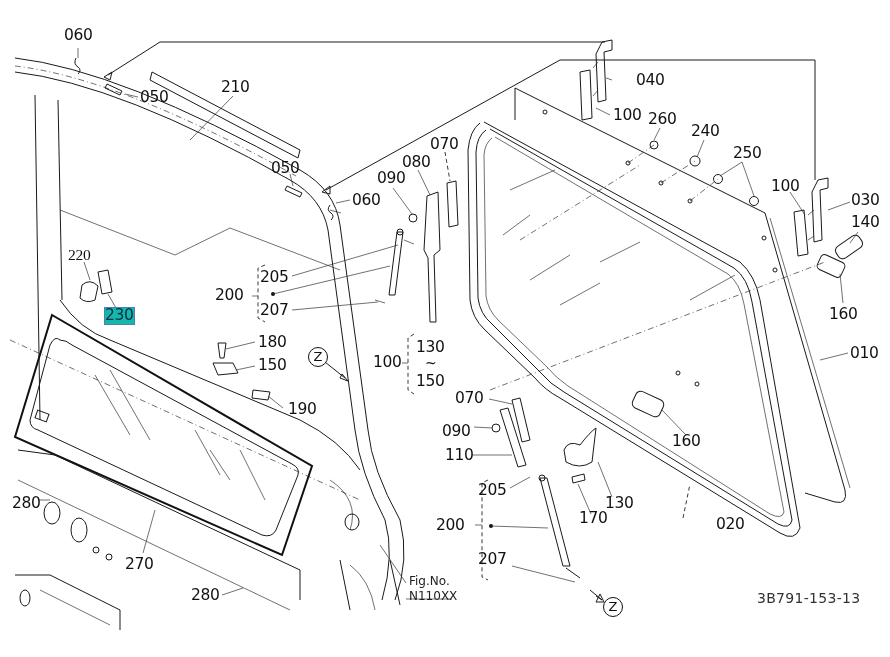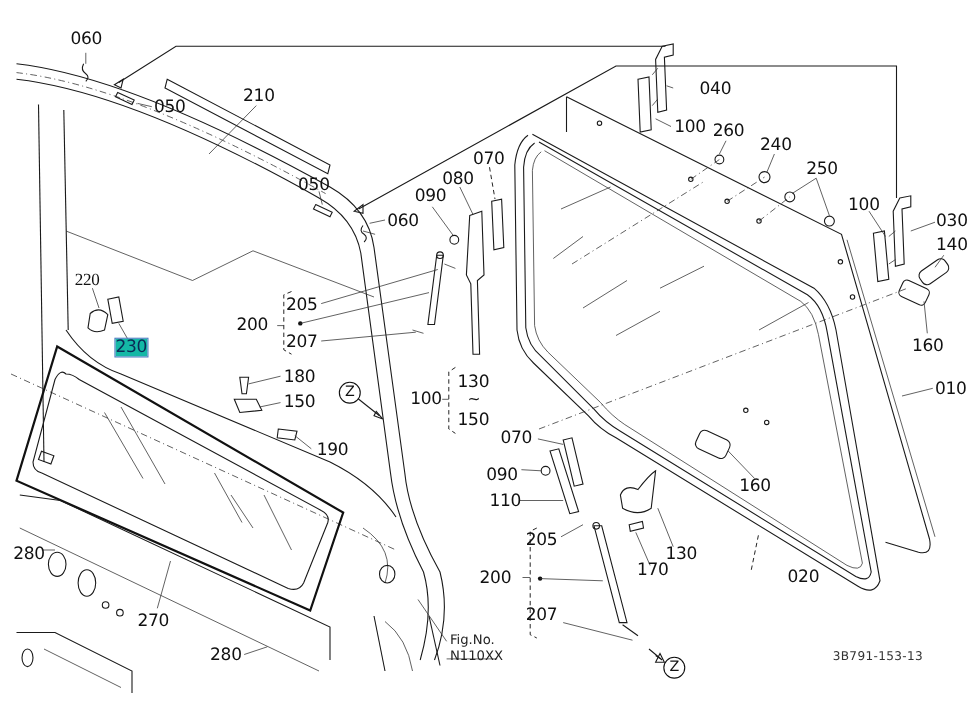--- a/index.html
+++ b/index.html
@@ -7,21 +7,21 @@
   #stage { position:absolute; left:0; top:0; width:890px; height:530px; }
   svg { position:absolute; left:0; top:0; }
   .ln { stroke:#1a1a1a; stroke-width:1; fill:none; }
   .lnt { stroke:#333; stroke-width:0.7; fill:none; }
   .thk { stroke:#111; stroke-width:2; fill:none; }
   .dash { stroke:#333; stroke-width:0.7; fill:none; stroke-dasharray:6 3 1 3; }
   .dsh2 { stroke:#222; stroke-width:0.9; fill:none; stroke-dasharray:4 3; }
   .lbl { position:absolute; font-size:15.5px; color:#111; line-height:1; white-space:nowrap; font-family:"DejaVu Sans", sans-serif; letter-spacing:-0.3px; }
   .lbl.hl { background:#14b8a6; outline:1px solid #4a7fc0; color:#0b2a55; }
   .small { position:absolute; font-size:12px; color:#222; line-height:1.25; font-family:"DejaVu Sans", sans-serif; }
-  .code { position:absolute; font-size:11px; color:#333; font-family:"DejaVu Sans", sans-serif; letter-spacing:0.3px; }
+  .code { position:absolute; font-size:14px; color:#333; font-family:"DejaVu Sans", sans-serif; letter-spacing:0.3px; }
   .zc { position:absolute; width:18px; height:18px; border:1px solid #111; border-radius:50%; font-size:13px; text-align:center; line-height:18px; background:#fff; color:#111; }
   .tilde { position:absolute; font-size:14px; color:#111; }
 </style>
 </head>
 <body>
 
 <div id="stage">
   <svg width="890" height="657" viewBox="0 0 890 657">
 
     <g>

